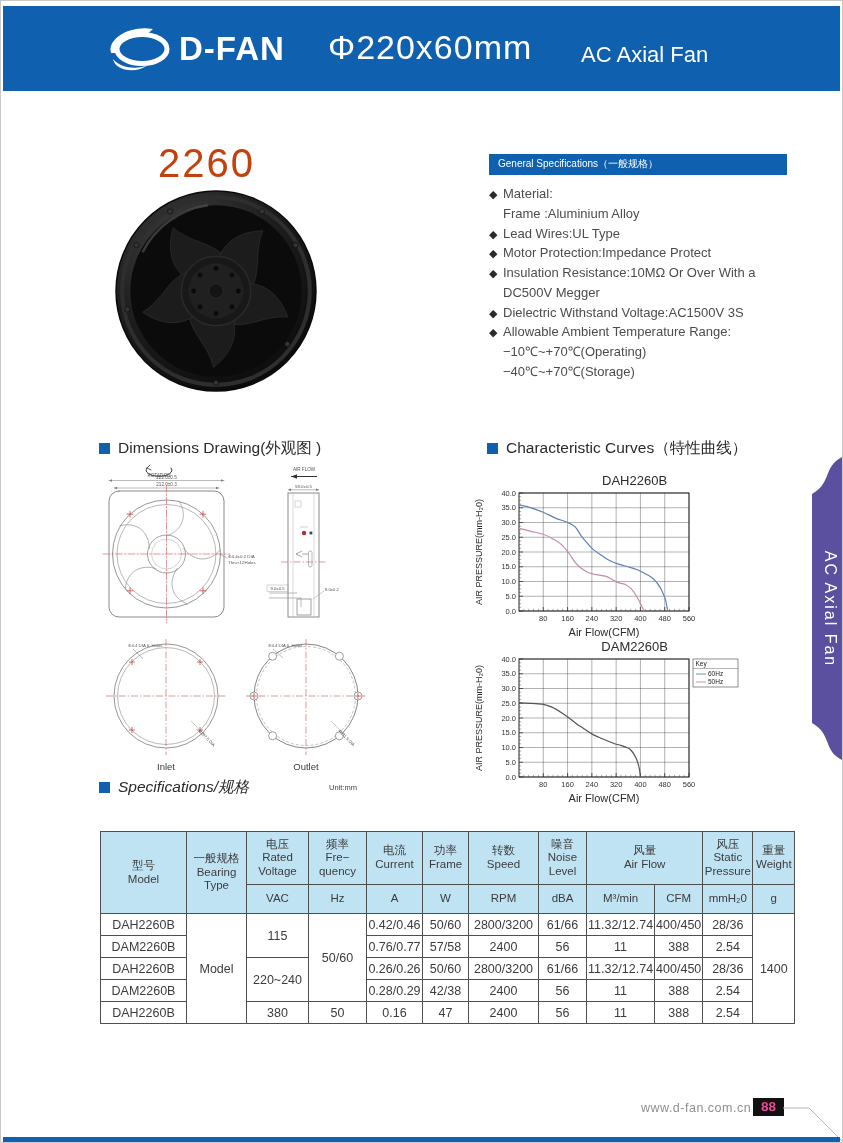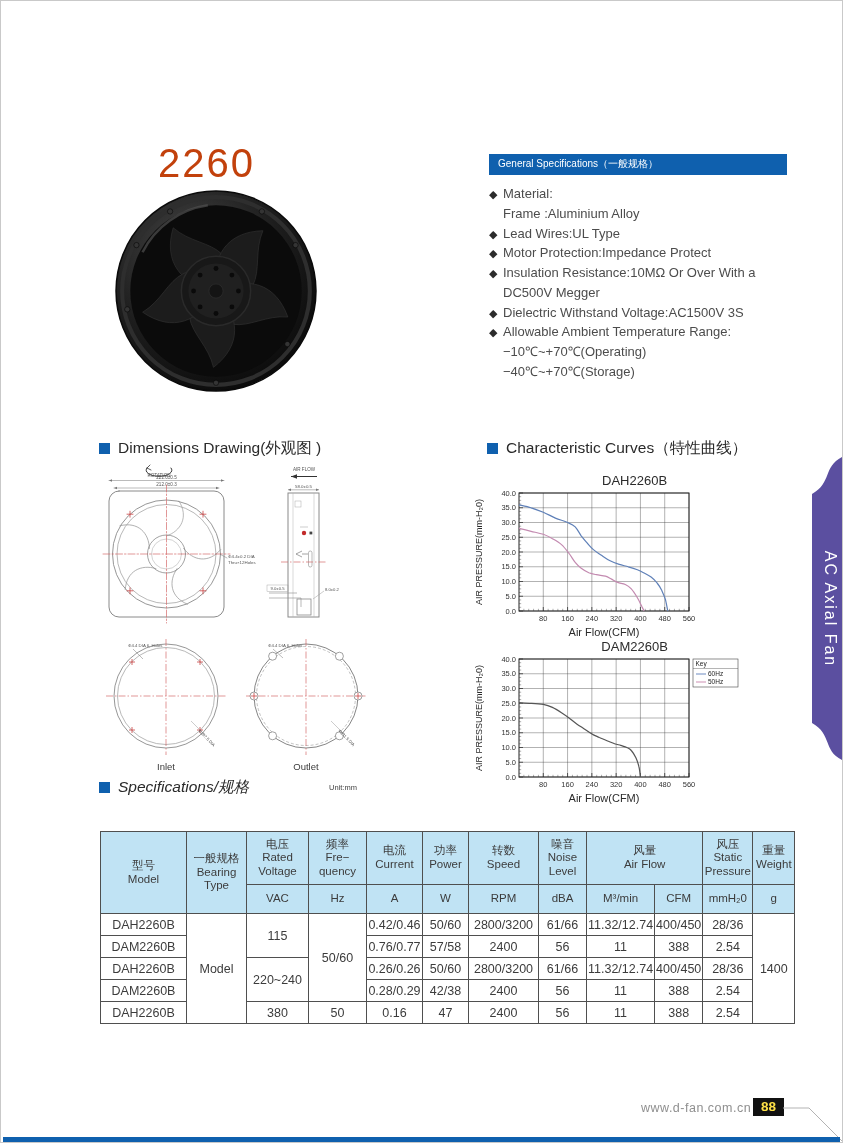--- a/index.html
+++ b/index.html
@@ -35,30 +35,40 @@
   
   .spec-wrap{position:absolute;left:99px;top:830px;}
   table{border-collapse:collapse;table-layout:fixed;}
   td{border:1px solid #4f4f4f;text-align:center;vertical-align:middle;color:#3c3c3c;padding:0 1px;}
   thead td{background:#c0e3f4;font-size:11.5px;line-height:1.18;padding:2px 1px;}
   thead tr:first-child td{height:48px;}
   thead tr:last-child td{height:24px;font-size:11.5px;}
   tbody td{height:21px;font-size:12.5px;background:#fff;}
   
   .f-url{position:absolute;left:640px;top:1100px;font-size:12.5px;color:#8f8f8f;letter-spacing:.5px;}
-  .f-page{position:absolute;left:752px;top:1097px;background:#111;color:#fde047;font-size:13.5px;font-weight:bold;padding:1px 8px 2px;}
+  .f-page{position:absolute;left:752px;top:1097px;background:#111;color:#ec4899;font-size:13.5px;font-weight:bold;padding:1px 8px 2px;}
   .f-lines{position:absolute;left:770px;top:1095px;width:73px;height:48px;}
   .bottombar{position:absolute;left:2px;right:2px;bottom:0;height:5px;background:#0f60ae;}
   svg text{font-family:"Liberation Sans",sans-serif;}
 </style>
 </head>
 <body>
 
 <div class="page">
 
+  <div class="topbar">
+    <svg class="logo" viewBox="0 0 72 50">
+      <ellipse cx="39" cy="26" rx="25" ry="14.5" fill="none" stroke="#fff" stroke-width="5"></ellipse>
+      <path d="M8,30 C4,15 28,2 50,6 L42,13 C27,10 13,18 13,30 Z" fill="#fff"></path>
+      <path d="M10,36 C17,45 34,47 45,42 C33,51 12,48 10,36 Z" fill="#fff"></path>
+    </svg>
+    <div class="brand">D-FAN</div>
+    <div class="hsize">Φ220x60mm</div>
+    <div class="hsub">AC Axial Fan</div>
+  </div>
 
   <div class="series">2260</div>
   <svg class="fan-photo" viewBox="0 0 200 200">
     <defs>
       <radialGradient id="fang" cx="38%" cy="32%" r="80%">
         <stop offset="0%" stop-color="#4a4a4a"></stop>
           <stop offset="55%" stop-color="#1d1d1d"></stop>
           <stop offset="100%" stop-color="#050505"></stop>
       </radialGradient>
     </defs>
@@ -530,21 +540,21 @@
               <div>频率</div>
               <div>Fre−</div>
               <div>quency</div>
             </td>
             <td>
               <div>电流</div>
               <div>Current</div>
             </td>
             <td>
               <div>功率</div>
-              <div>Power</div>
+              <div>Frame</div>
             </td>
             <td>
               <div>转数</div>
               <div>Speed</div>
             </td>
             <td>
               <div>噪音</div>
               <div>Noise</div>
               <div>Level</div>
             </td>

